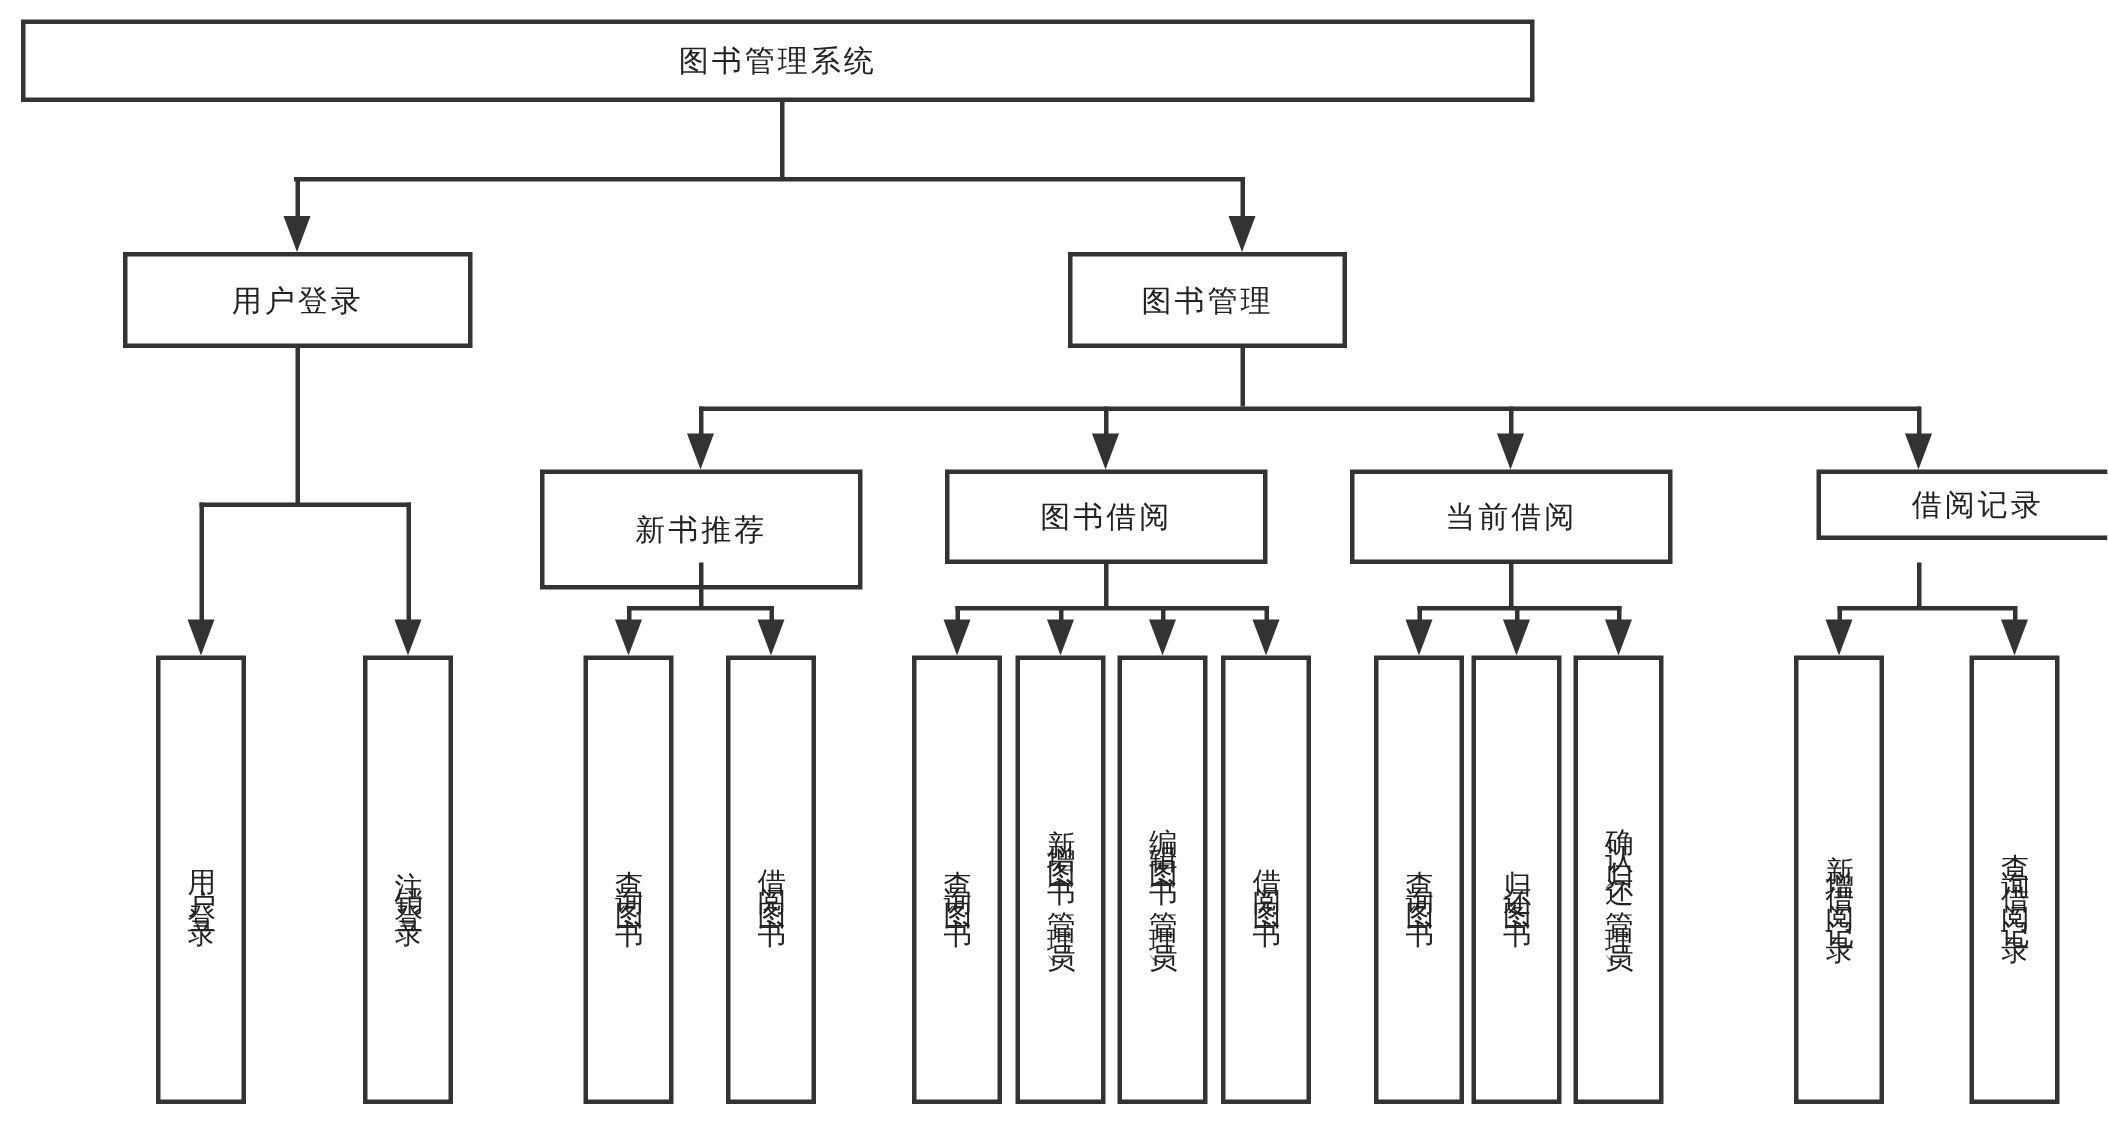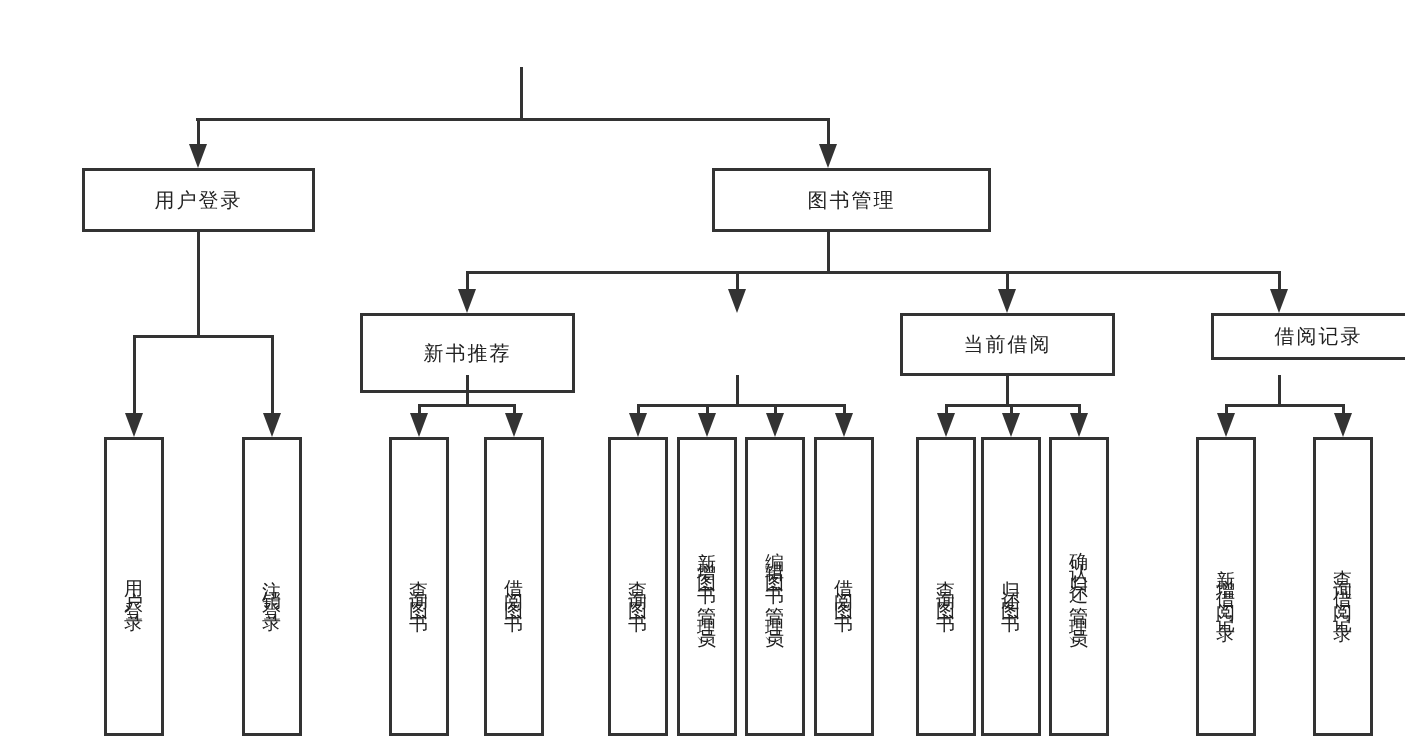--- a/index.html
+++ b/index.html
@@ -57,50 +57,52 @@
     text-shadow: 1px 1px 0 #e8e8e8;
     white-space: nowrap;
     z-index: 10;
   }
 </style>
 </head>
 <body>
 
 <div class="canvas">
 
+  <div class="box" style="left:14px; top:13px; width:1009px; height:55px;">图书管理系统</div>
 
   <div class="line" style="left:520px; top:67px; width:3px; height:52px;"></div>
   <div class="line" style="left:196px; top:118px; width:633px; height:3px;"></div>
   <div class="line" style="left:197px; top:118px; width:3px; height:30px;"></div>
   <div class="arrow" style="left:189px; top:144px;"></div>
   <div class="line" style="left:827px; top:118px; width:3px; height:30px;"></div>
   <div class="arrow" style="left:819px; top:144px;"></div>
 
   <div class="box" style="left:82px; top:168px; width:233px; height:64px;">用户登录</div>
-  <div class="box" style="left:712px; top:168px; width:279px; height:64px;">图书管理</div>
+  <div class="box" style="left:712px; top:168px; width:186px; height:64px;">图书管理</div>
 
   <div class="line" style="left:197px; top:231px; width:3px; height:105px;"></div>
   <div class="line" style="left:132.5px; top:335px; width:141px; height:3px;"></div>
   <div class="line" style="left:132.5px; top:335px; width:3px; height:82px;"></div>
   <div class="arrow" style="left:125px; top:413px;"></div>
   <div class="line" style="left:270.5px; top:335px; width:3px; height:82px;"></div>
   <div class="arrow" style="left:263px; top:413px;"></div>
 
   <div class="line" style="left:827px; top:231px; width:3px; height:40px;"></div>
   <div class="line" style="left:466px; top:271px; width:814px; height:3px;"></div>
   <div class="line" style="left:466px; top:271px; width:3px; height:21px;"></div>
   <div class="arrow" style="left:458px; top:289px;"></div>
   <div class="line" style="left:736px; top:271px; width:3px; height:21px;"></div>
   <div class="arrow" style="left:728px; top:289px;"></div>
   <div class="line" style="left:1006px; top:271px; width:3px; height:21px;"></div>
   <div class="arrow" style="left:998px; top:289px;"></div>
   <div class="line" style="left:1278px; top:271px; width:3px; height:21px;"></div>
   <div class="arrow" style="left:1270px; top:289px;"></div>
 
   <div class="box" style="left:360px; top:313px; width:215px; height:80px;">新书推荐</div>
+  <div class="box" style="left:630px; top:313px; width:215px; height:63px;">图书借阅</div>
   <div class="box" style="left:900px; top:313px; width:215px; height:63px;">当前借阅</div>
   <div class="box" style="left:1211px; top:313px; width:215px; height:47px;">借阅记录</div>
 
   <div class="line" style="left:466px; top:375px; width:3px; height:30px;"></div>
   <div class="line" style="left:417.5px; top:404px; width:98px; height:3px;"></div>
   <div class="line" style="left:736px; top:375px; width:3px; height:30px;"></div>
   <div class="line" style="left:636.5px; top:404px; width:209px; height:3px;"></div>
   <div class="line" style="left:1006px; top:375px; width:3px; height:30px;"></div>
   <div class="line" style="left:944.5px; top:404px; width:136px; height:3px;"></div>
   <div class="line" style="left:1278px; top:375px; width:3px; height:30px;"></div>

